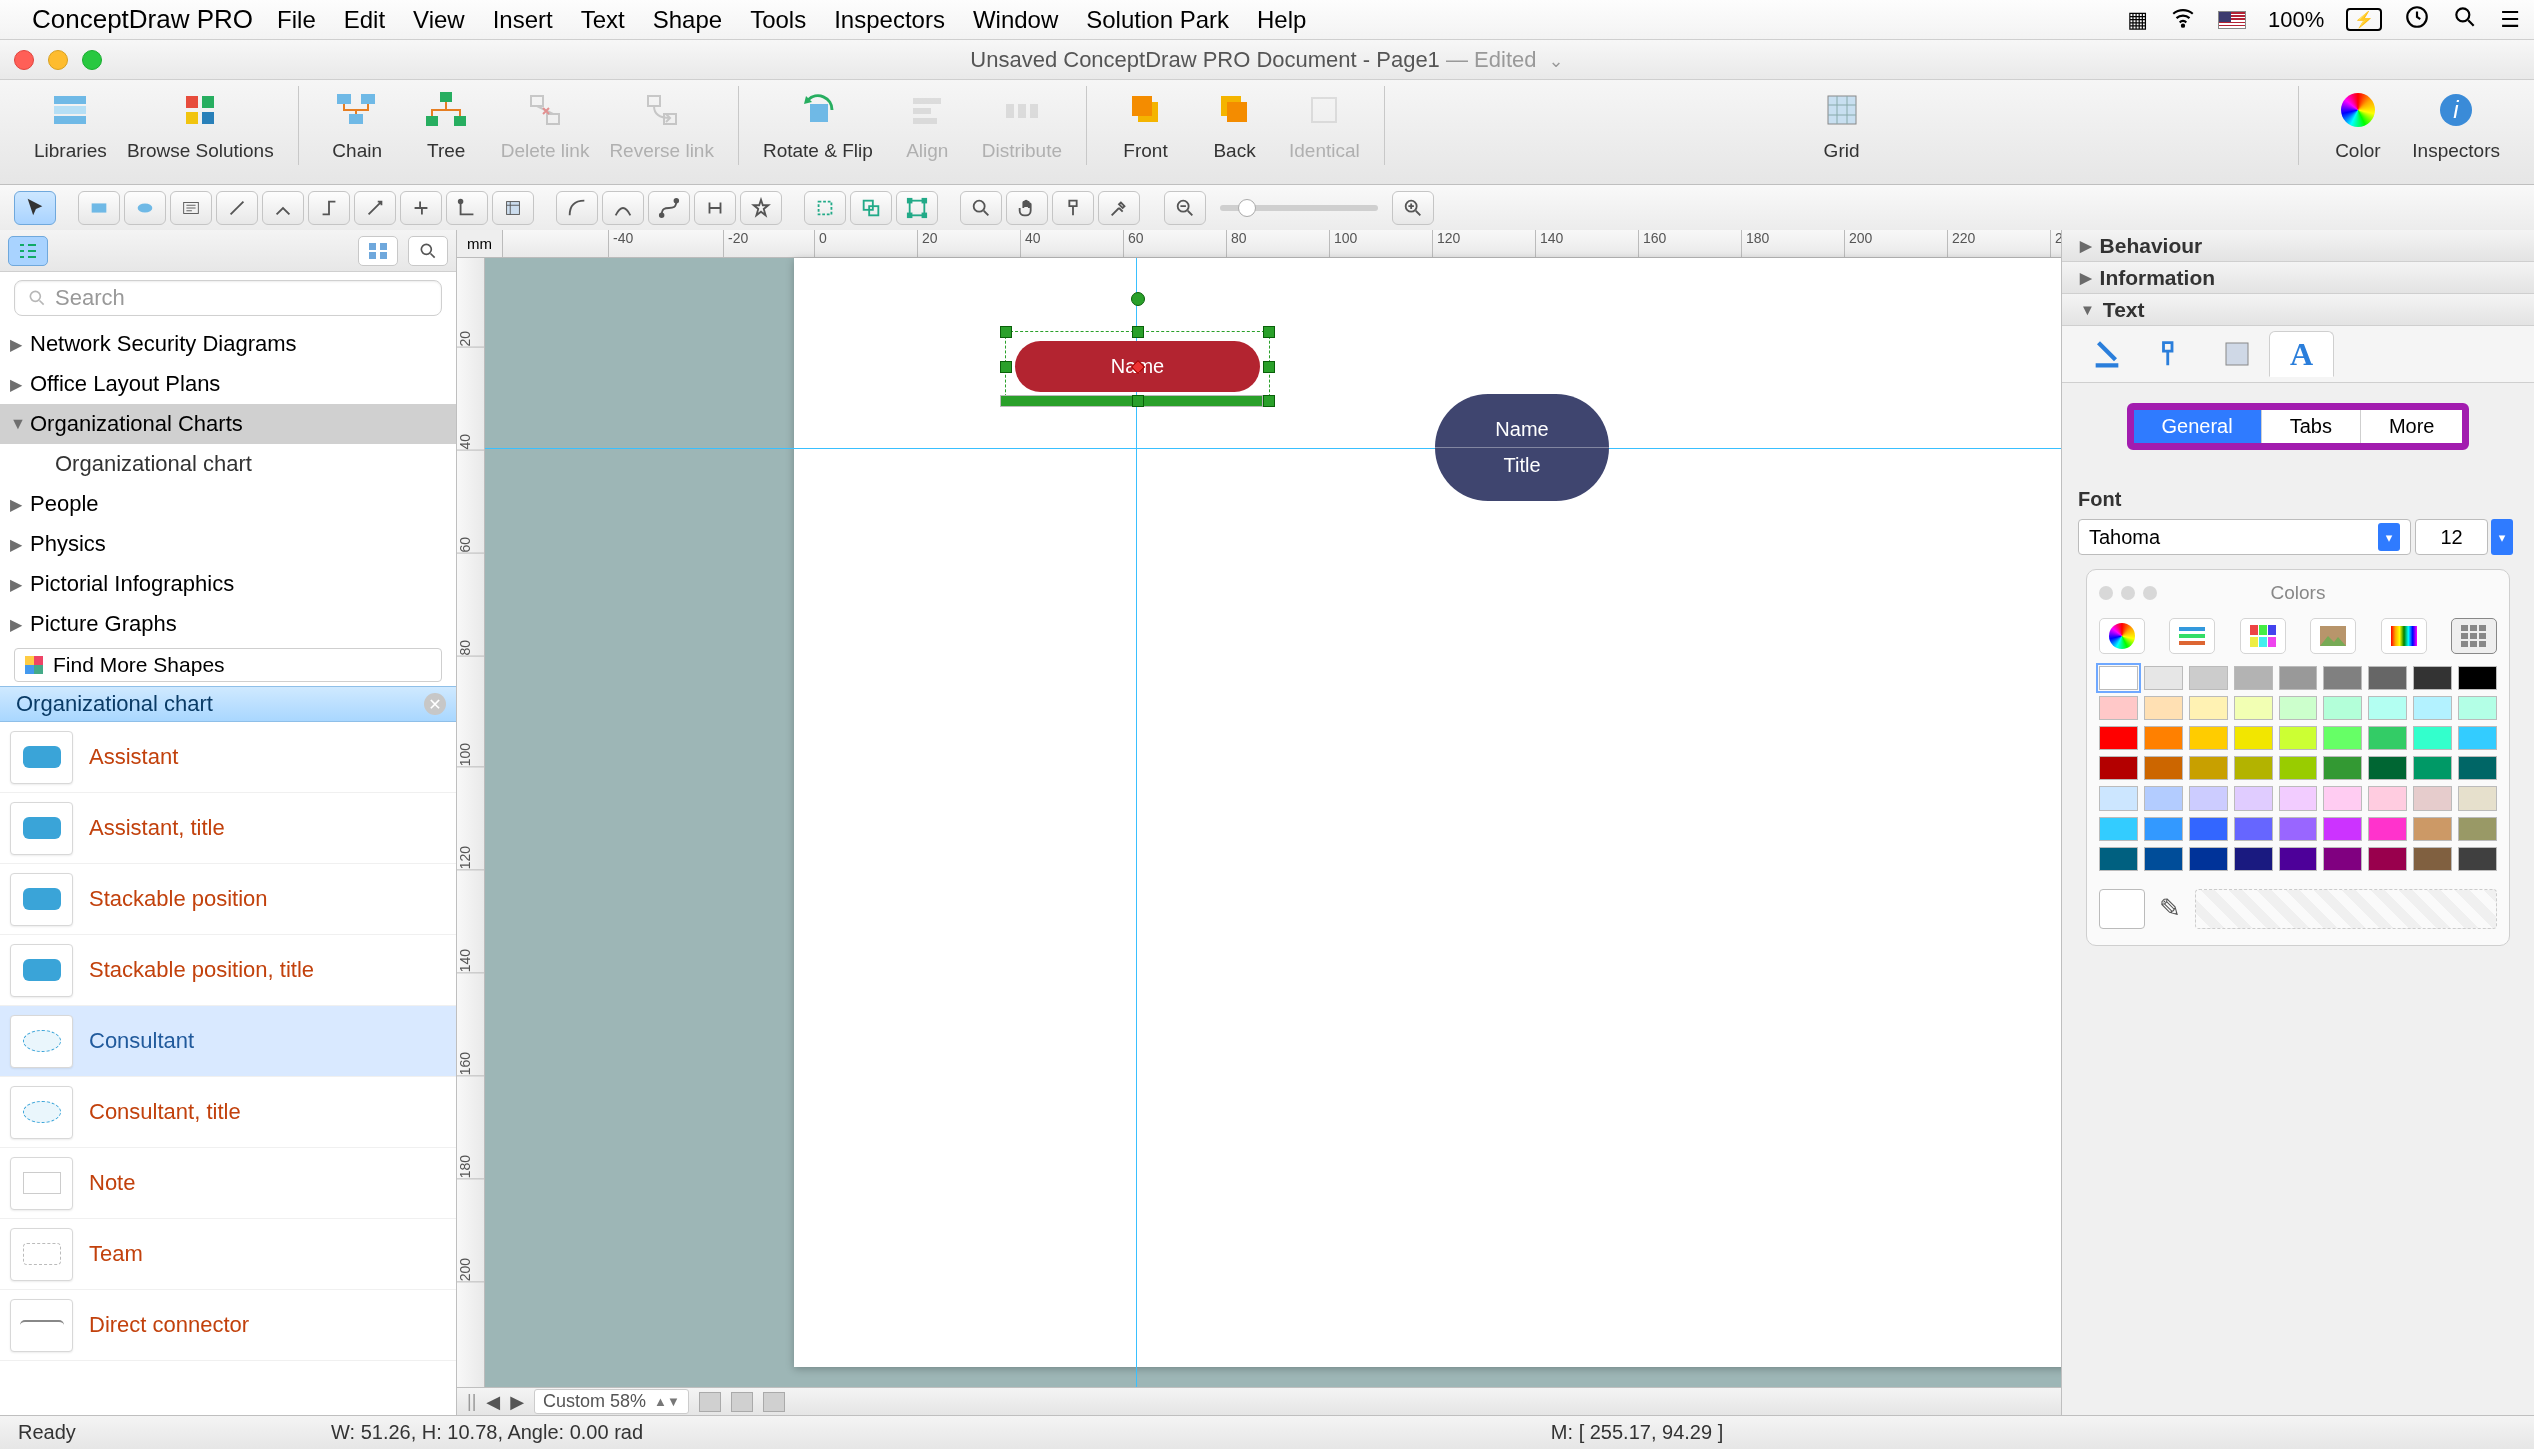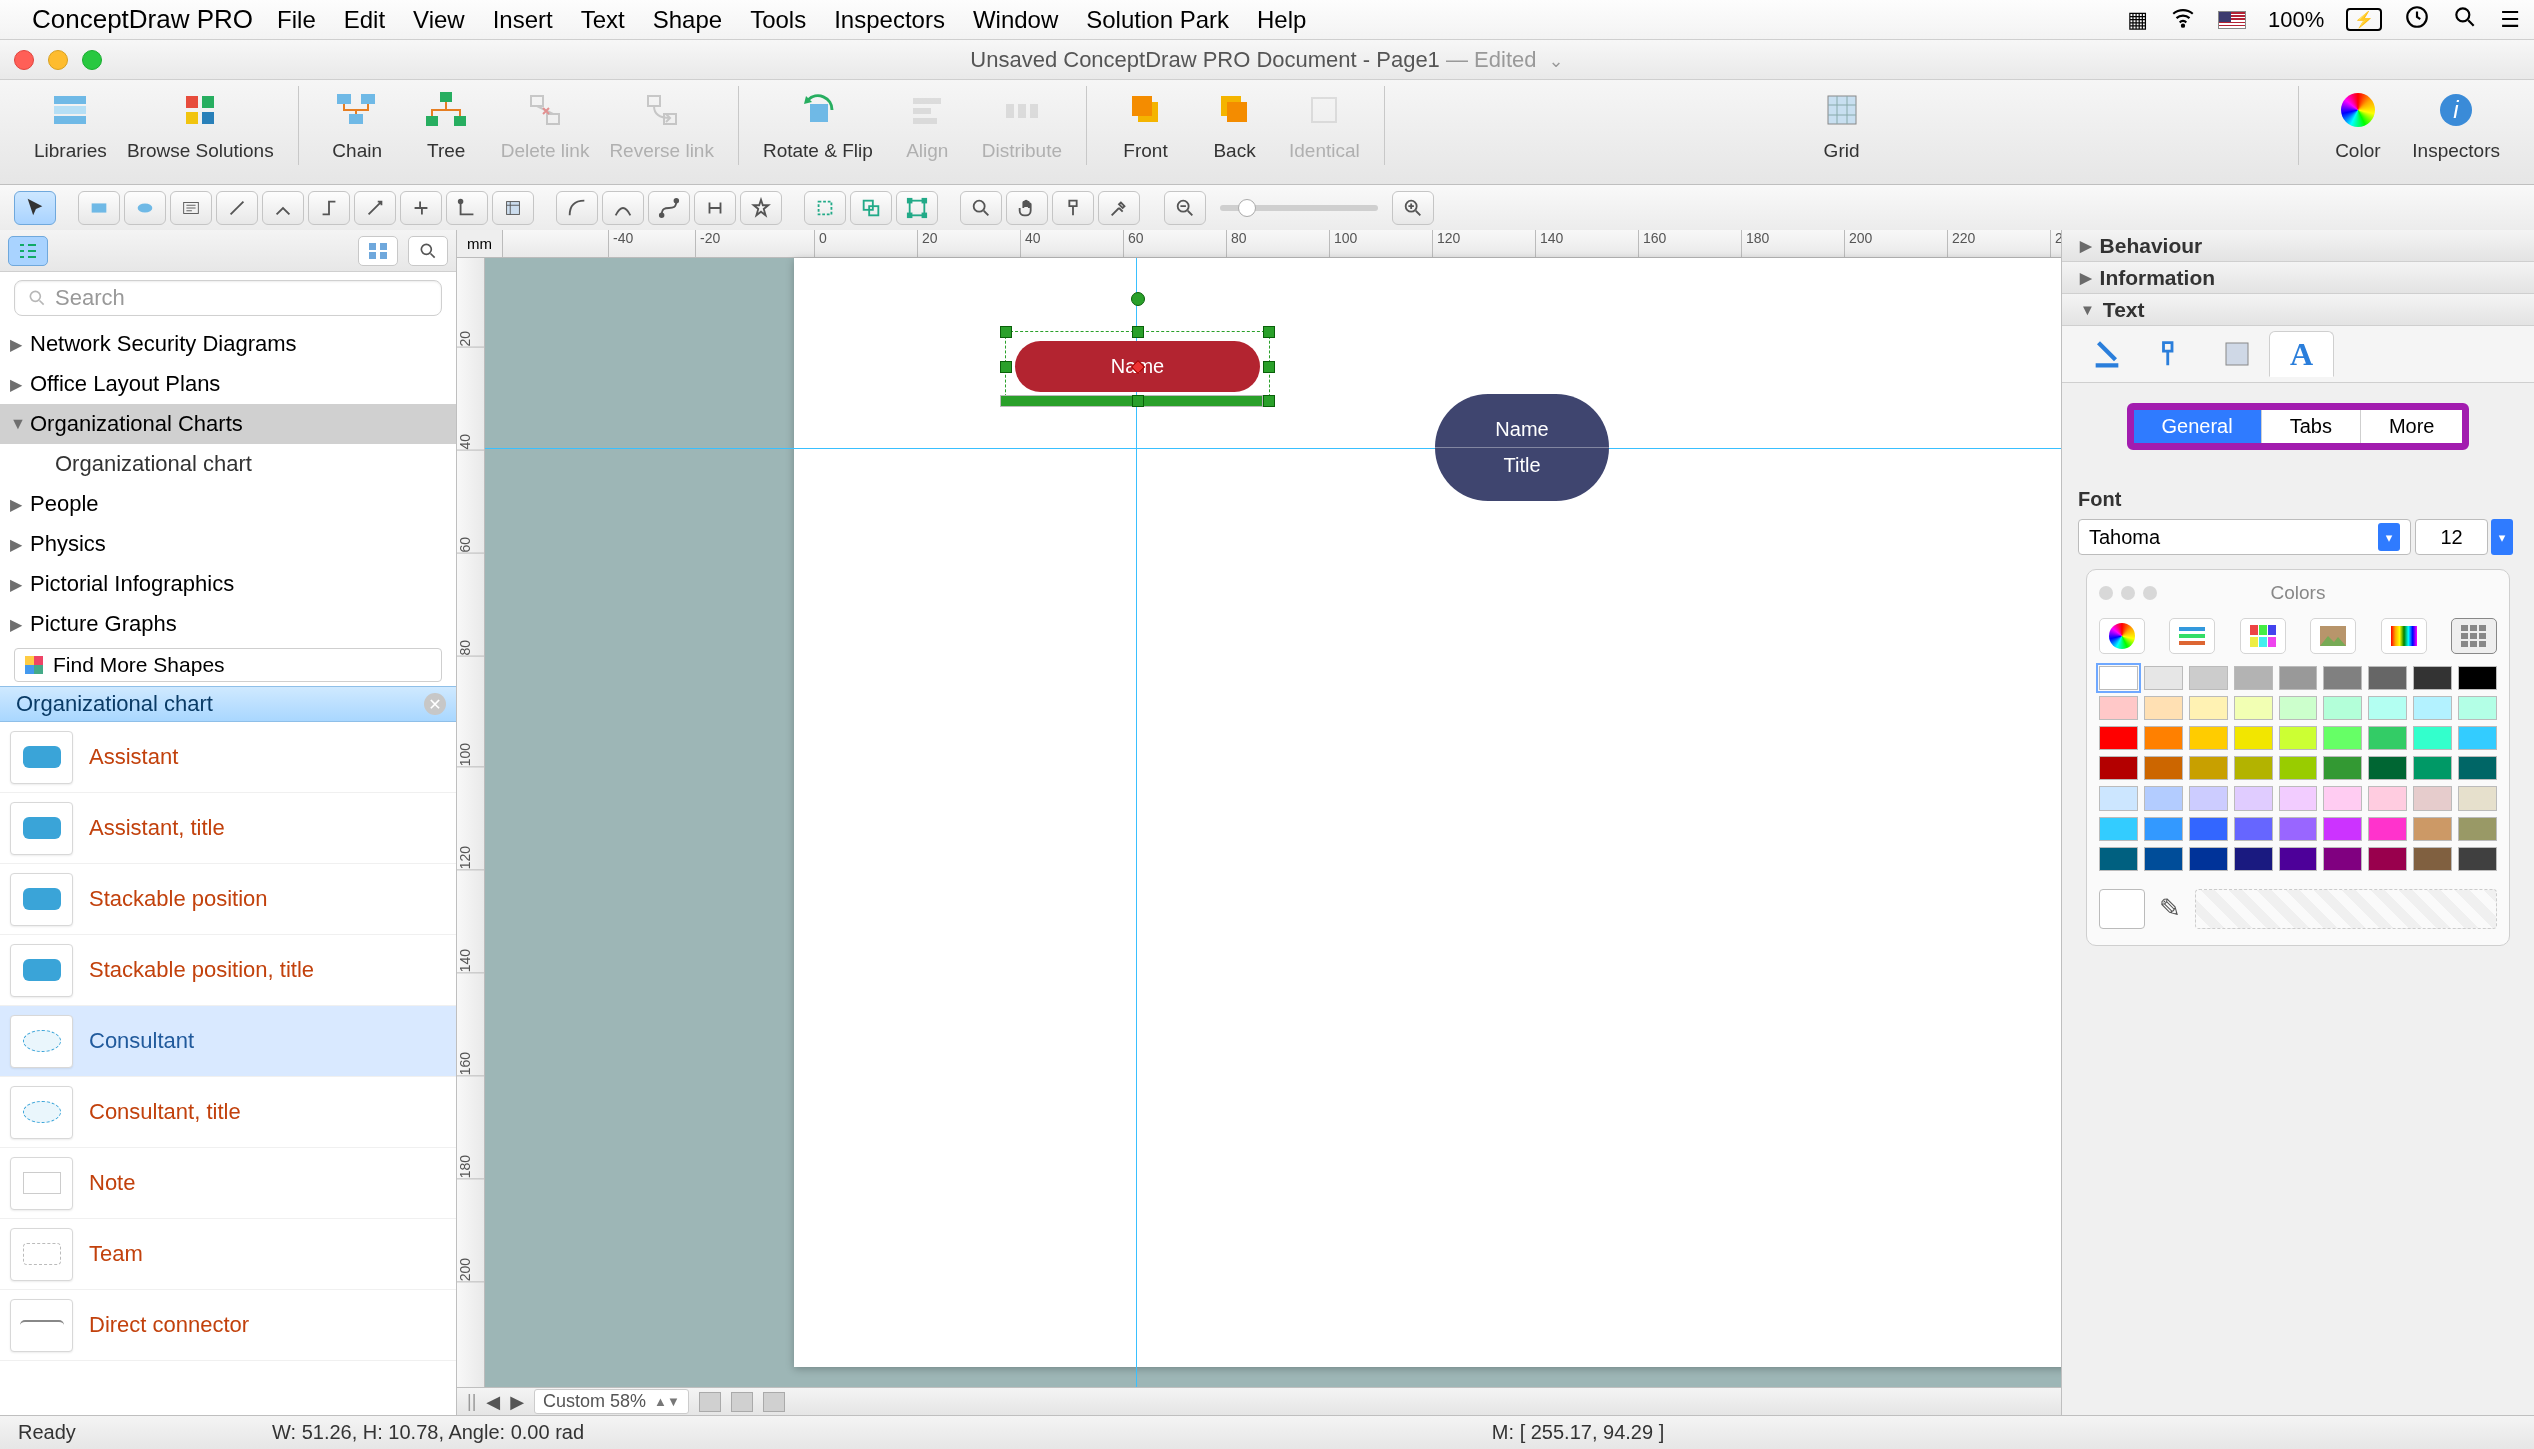--- a/index.html
+++ b/index.html
@@ -141,21 +141,21 @@
 .mode-row .m.on{border-color:#888;background:#eee}
 .swatches{display:grid;grid-template-columns:repeat(9,1fr);gap:6px;margin-top:8px}
 .sw{width:100%;aspect-ratio:1/0.62;border:1px solid #bbb}
 .sw.sel{outline:2px solid #6fa8ff;outline-offset:1px}
 .cur-row{display:flex;align-items:center;gap:14px;margin-top:18px}
 .cur-sw{width:46px;height:40px;background:#fff;border:1px solid #bbb;border-radius:4px}
 .picker{font-size:26px;color:#555}
 .recent{flex:1;height:40px;border:1px dashed #ccc;border-radius:4px;background:repeating-linear-gradient(45deg,#fafafa 0 10px,#f0f0f0 10px 20px)}
 
 
-.status{position:absolute;left:0;right:0;bottom:0;height:34px;background:linear-gradient(#f4f4f4,#e6e6e6);border-top:1px solid #bfbfbf;display:flex;align-items:center;font-size:20px;color:#333;padding:0 18px;gap:56px}
+.status{position:absolute;left:0;right:0;bottom:0;height:34px;background:linear-gradient(#f4f4f4,#e6e6e6);border-top:1px solid #bfbfbf;display:flex;align-items:center;font-size:20px;color:#333;padding:0 18px;gap:115px}
 .status .s1{min-width:198px}
 .status .s3{margin-left:auto;margin-right:auto}
 
 
 .ic-col{width:34px;height:34px;border-radius:50%;background:conic-gradient(red,orange,yellow,lime,cyan,blue,magenta,red)}
 </style>
 </head>
 <body>
 
 <div class="mac-menubar">
@@ -666,21 +666,21 @@
           <div class="sname">Direct connector</div>
         </div>
     </div>
   </div>
 
   <div class="canvas-wrap">
     <div id="ruler-unit">mm</div>
     <div class="ruler-h">
       <div class="ticks" id="hticks">
           <div class="tick" style="left: 59px;">-40</div>
-          <div class="tick" style="left: 146px; text-align: center;">-20</div>
+          <div class="tick" style="left: 174px; text-align: center;">-20</div>
           <div class="tick" style="left: 265px;">0</div>
           <div class="tick" style="left: 368px;">20</div>
           <div class="tick" style="left: 471px;">40</div>
           <div class="tick" style="left: 574px;">60</div>
           <div class="tick" style="left: 677px;">80</div>
           <div class="tick" style="left: 780px;">100</div>
           <div class="tick" style="left: 883px;">120</div>
           <div class="tick" style="left: 986px;">140</div>
           <div class="tick" style="left: 1089px;">160</div>
           <div class="tick" style="left: 1192px;">180</div>

